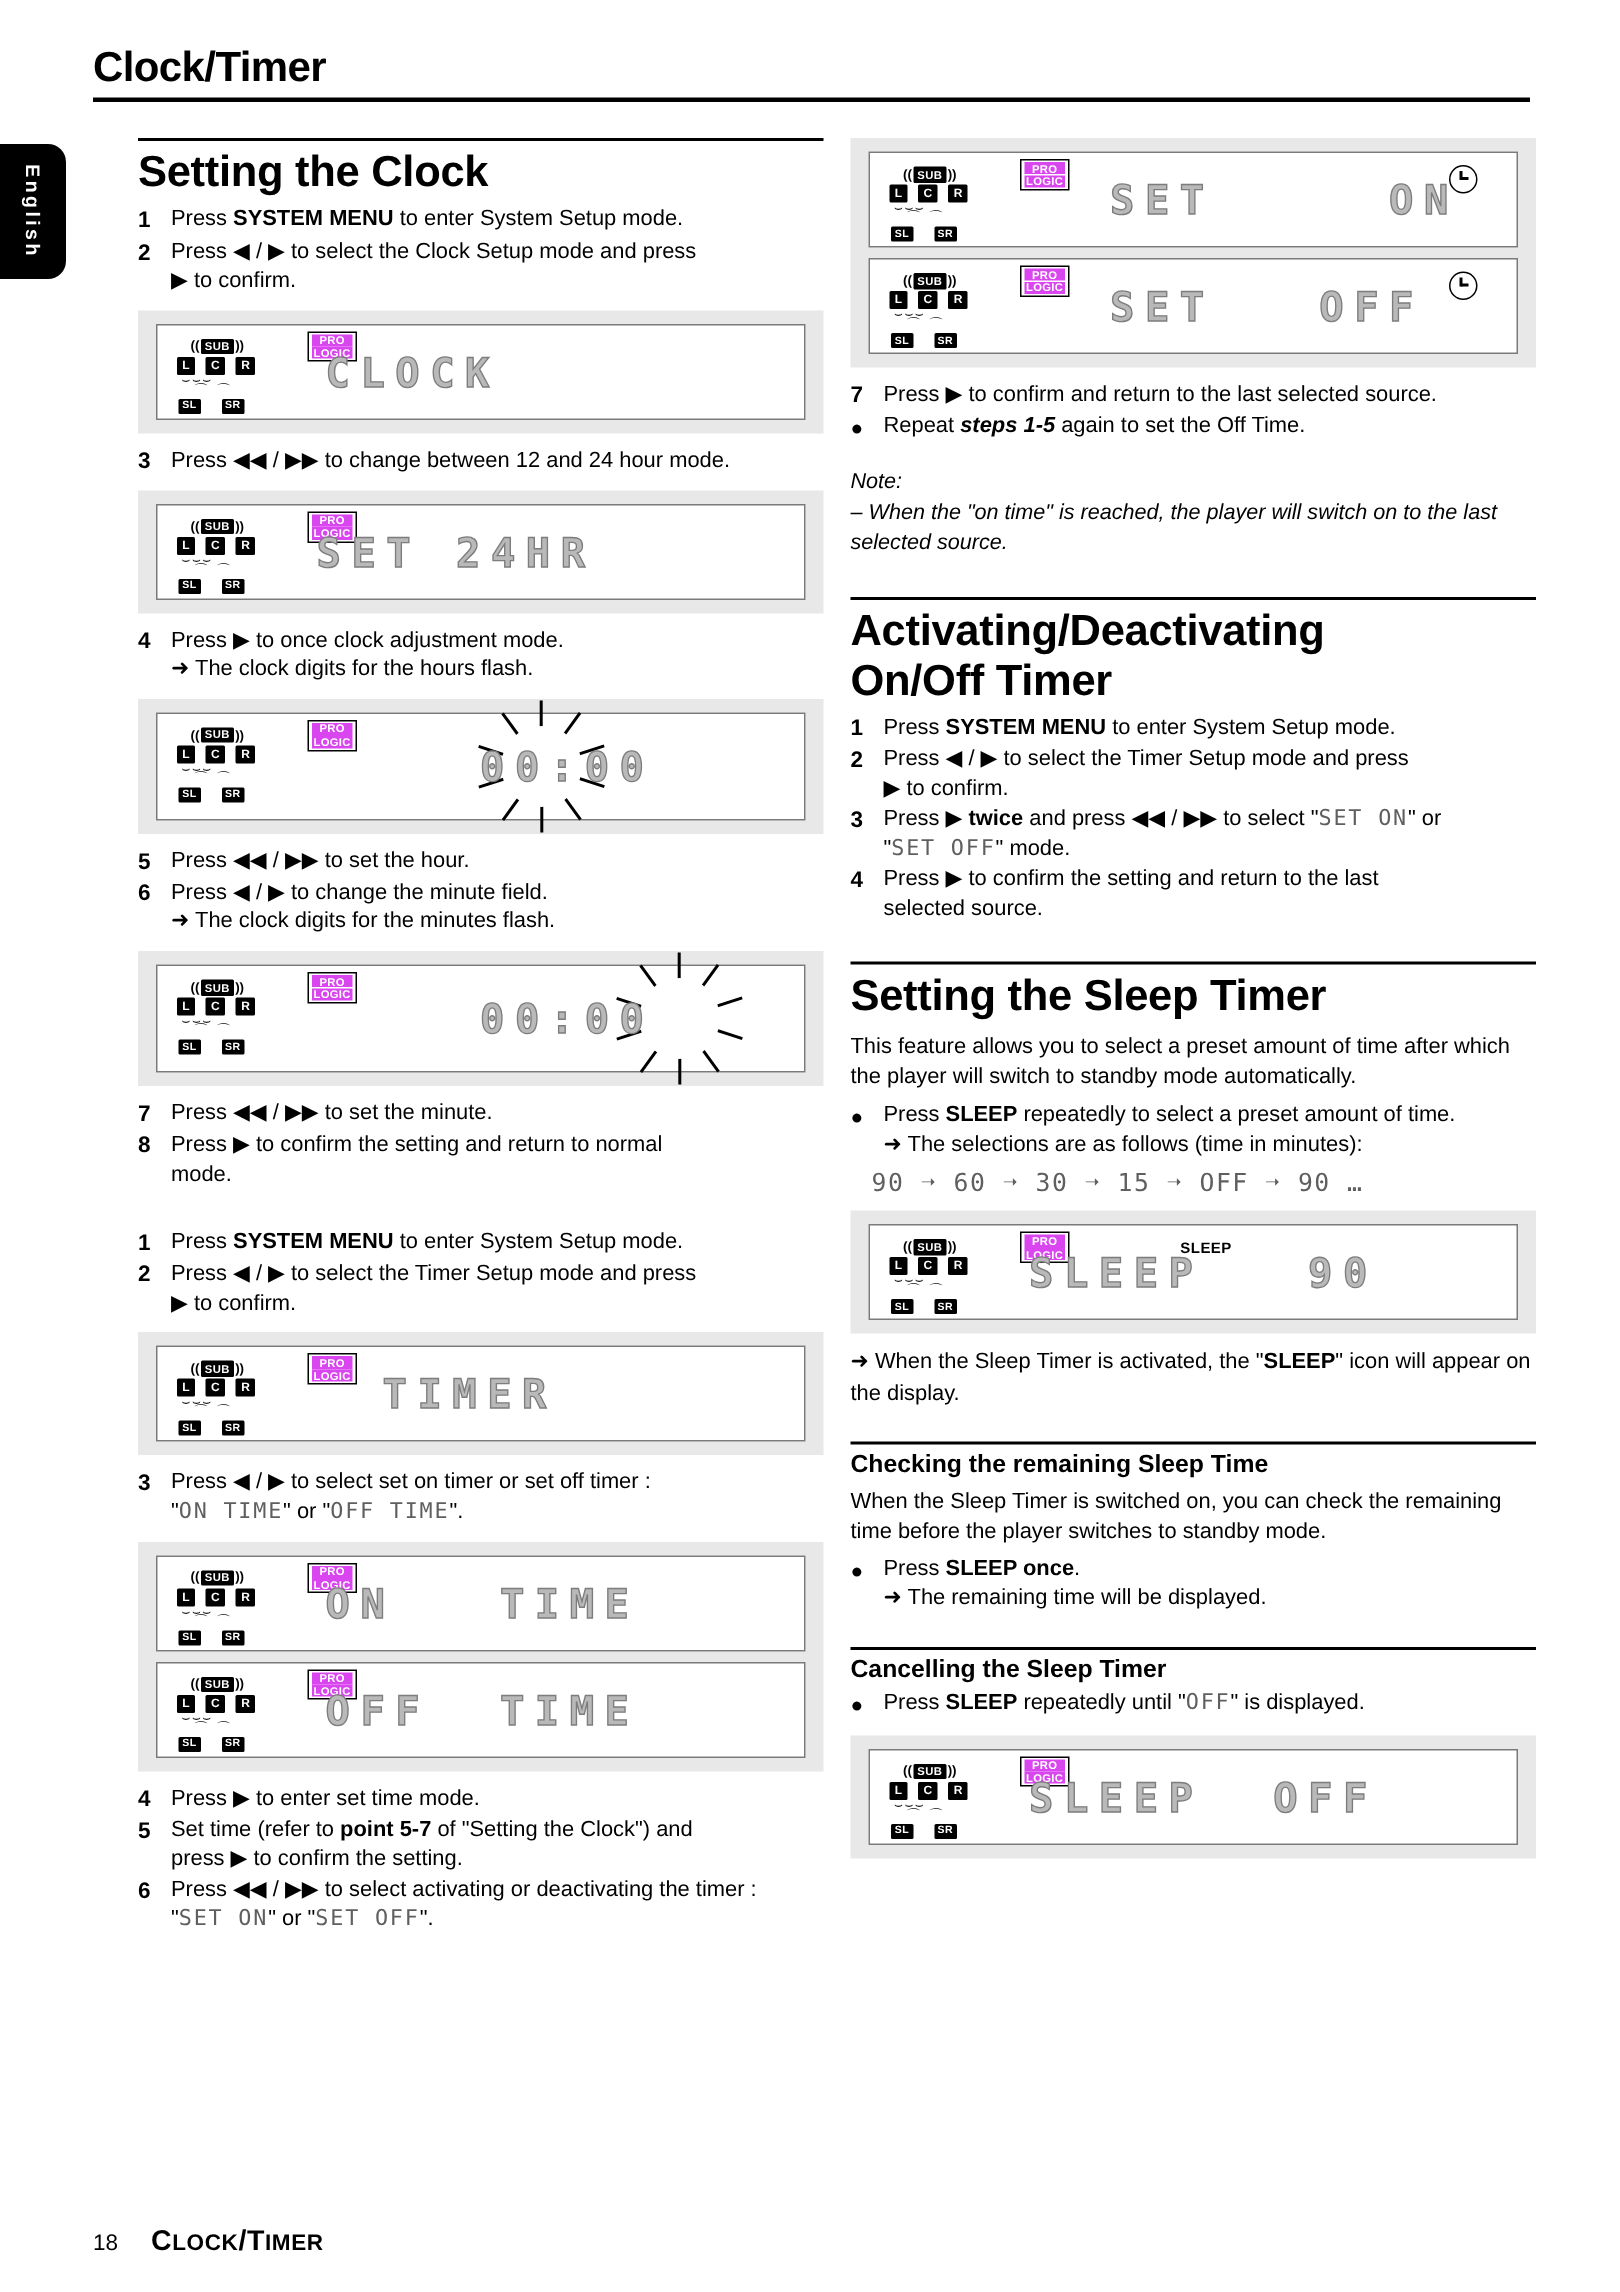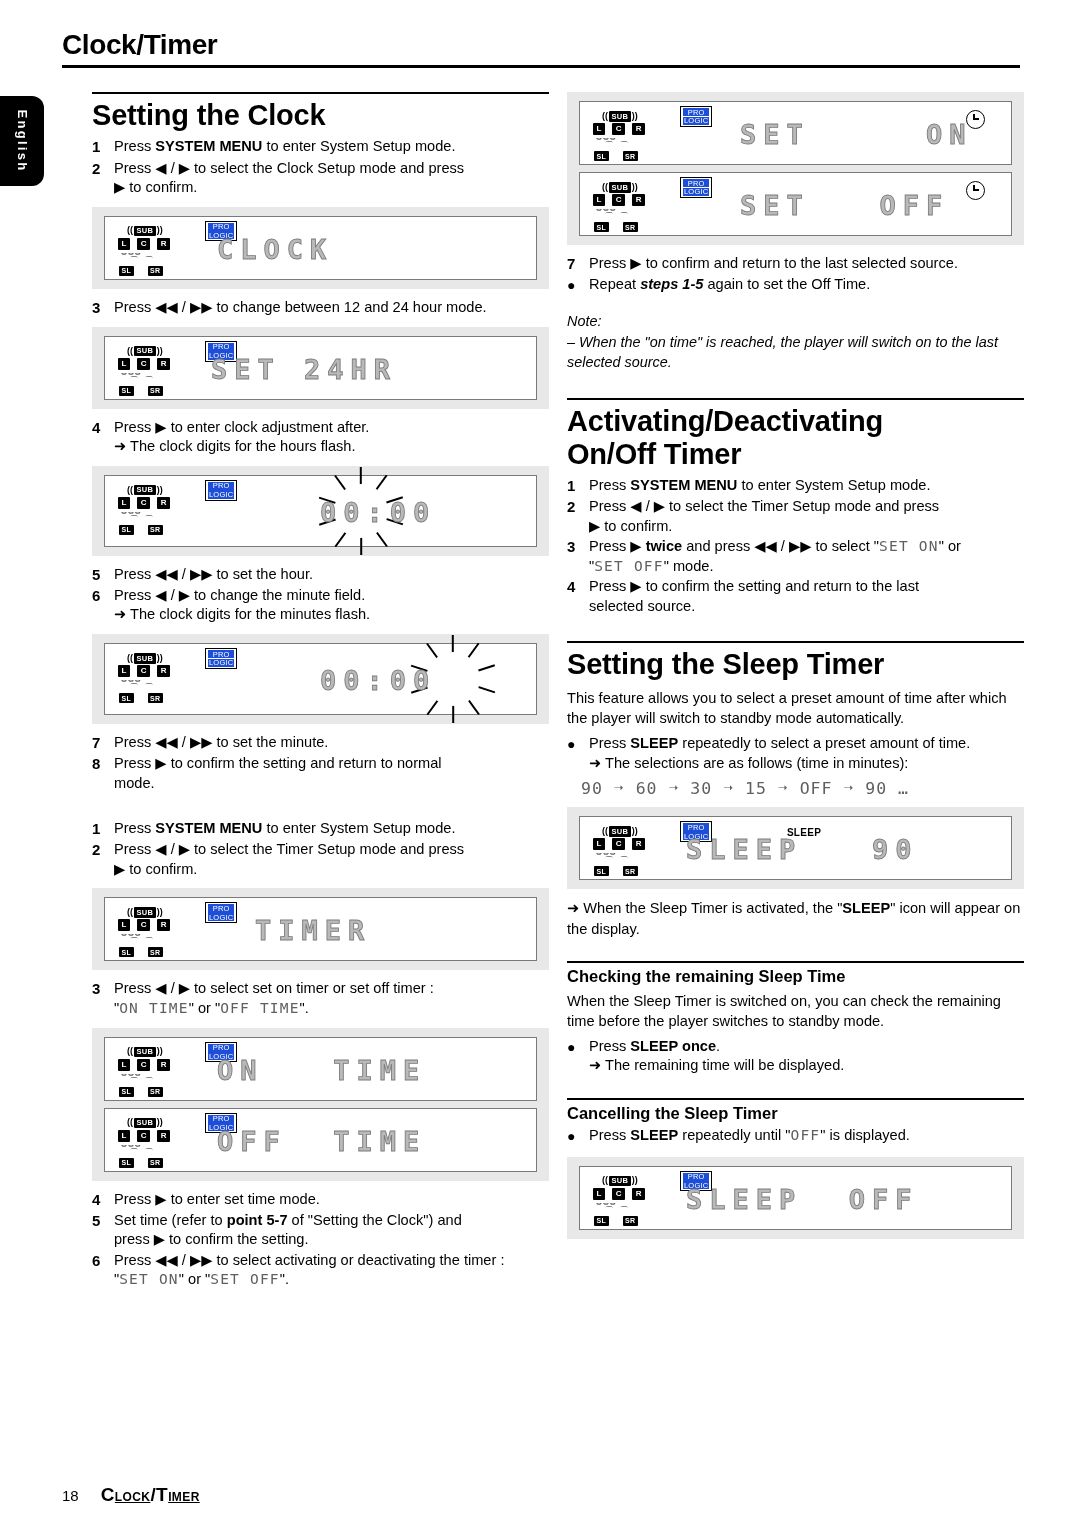--- a/index.html
+++ b/index.html
@@ -203,24 +203,24 @@
     left: 100px;
     top: 4px;
     border: 1.4px solid #000;
     padding: 1px 2px;
     line-height: 0.95;
     text-align: center;
     background: #fff;
   }
   .prologic span {
     display: block;
-    background: #1d4ed8;
+    background: #d946ef;
     color: #fff;
     font-size: 7.5px;
-    font-weight: normal;
+    font-weight: bold;
     letter-spacing: 0.2px;
     padding: 0.5px 1px;
   }
   .prologic span + span { margin-top: 0.5px; }
 
   
   .lcd-sleep {
     position: absolute;
     left: 48%;
     top: 10px;
@@ -314,21 +314,21 @@
     bottom: 22px;
     font-size: 15px;
   }
   .footer .pg { font-weight: normal; font-size: 15px; }
   .footer .nm {
     font-weight: bold;
     letter-spacing: 0.4px;
     margin-left: 22px;
     font-size: 19px;
   }
-  .footer .nm .sm { font-size: 12px; text-decoration: underline; }
+  .footer .nm .sm { font-size: 15px; }
 </style>
 </head>
 <body>
 
 <div class="lang-tab">
   <span>English</span>
 </div>
 
 <div class="page">
 
@@ -408,21 +408,21 @@
             <span>PRO</span>
             <span>LOGIC</span>
           </div>
           <div class="lcd-text pos-e">SET 24HR</div>
         </div>
       </div>
 
       <div class="step">
         <div class="num">4</div>
         <div class="txt">
-          <span>Press ▶ to enter clock adjustment after.</span>
+          <span>Press ▶ to once clock adjustment mode.</span>
           <span class="hang arrow-line">➜ The clock digits for the hours flash.</span>
         </div>
       </div>
 
       <div class="lcd-wrap">
         <div class="lcd tall">
           <div class="spk">
             <div class="sub-row">
               <span class="paren">((</span>
               <span class="chip">SUB</span>

